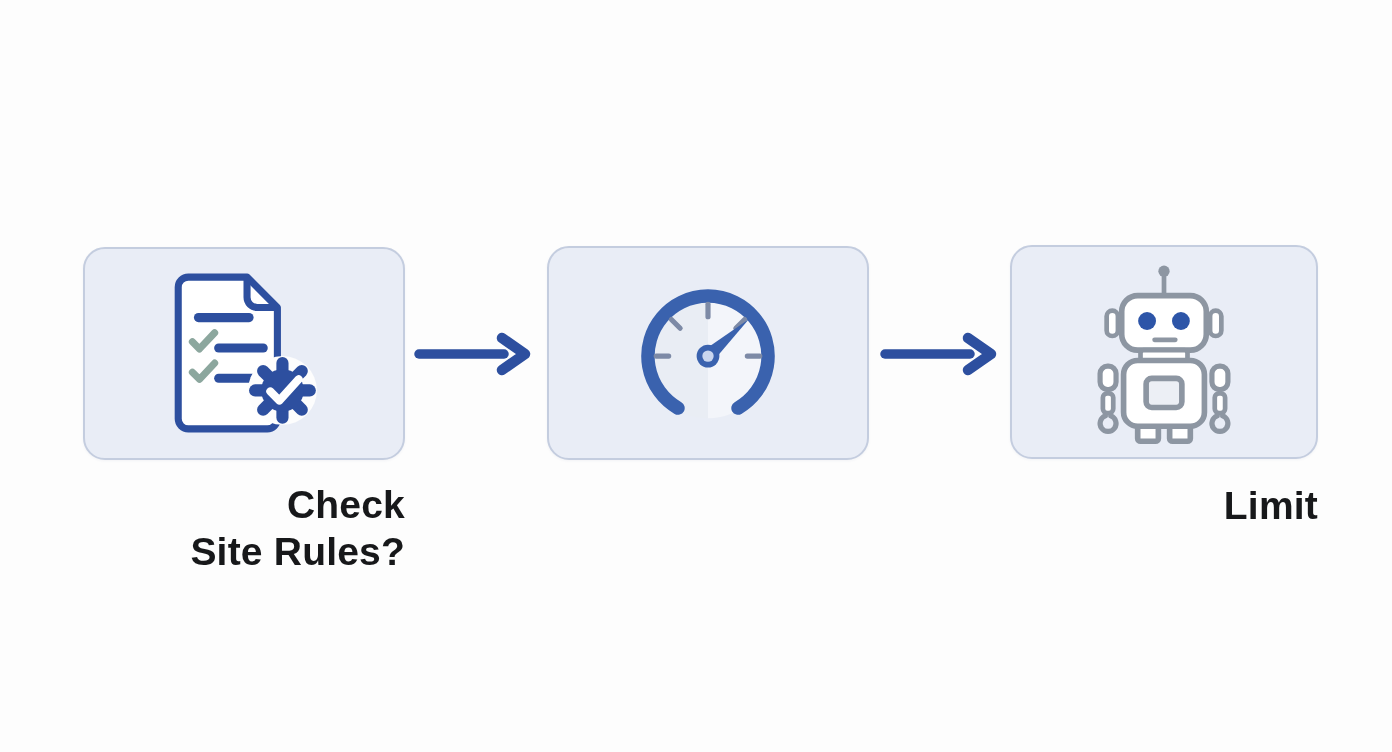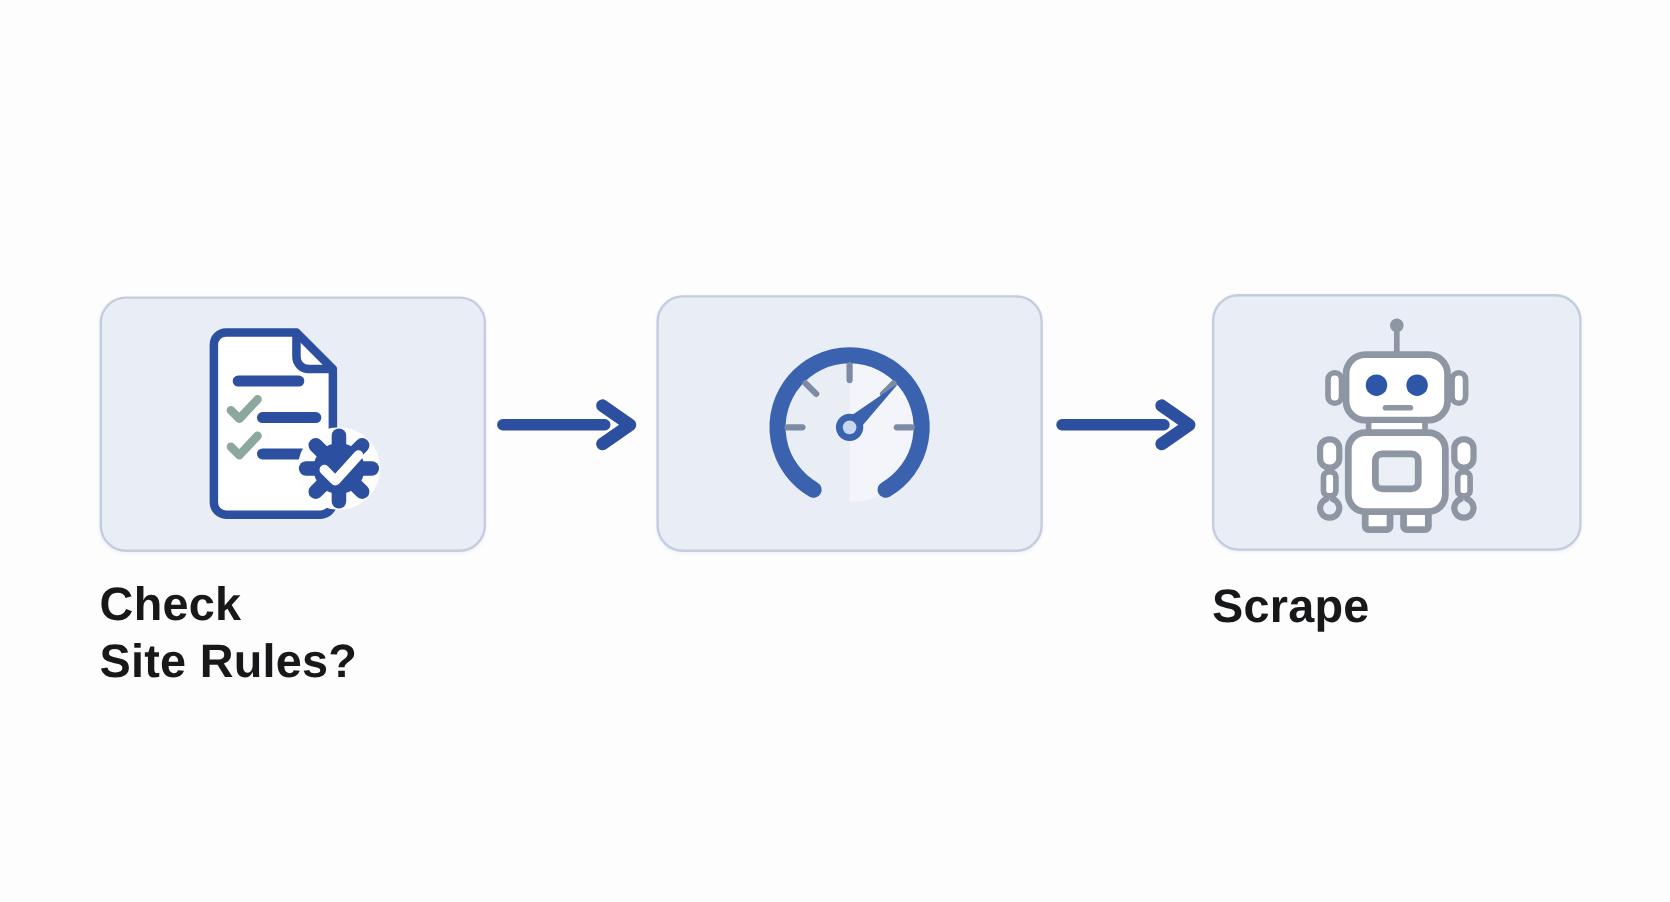--- a/index.html
+++ b/index.html
@@ -34,21 +34,21 @@
     display: flex;
     align-items: center;
     justify-content: center;
     box-shadow: 0 1px 3px rgba(40,60,110,0.05);
   }
   .node-box.box-1 { left: 83px;   top: 247px; width: 322px; height: 213px; }
   .node-box.box-2 { left: 547px;  top: 246px; width: 322px; height: 214px; }
   .node-box.box-3 { left: 1010px; top: 245px; width: 308px; height: 214px; }
   .node-label {
     position: absolute;
-    text-align: left;
+    text-align: right;
     font-weight: bold;
     font-size: 39px;
     line-height: 47px;
     color: var(--label-text);
     white-space: pre-line;
     letter-spacing: 0.2px;
   }
   .node-label.label-1 { left: 83px;   top: 481px; width: 322px; }
   .node-label.label-2 { left: 547px;  top: 482px; width: 322px; }
   .node-label.label-3 { left: 1010px; top: 482px; width: 308px; }
@@ -165,15 +165,15 @@
       <rect x="57" y="179" width="22" height="16" rx="3" fill="#ffffff" class="robot-stroke" stroke-width="6"></rect>
       <rect x="91" y="179" width="22" height="16" rx="3" fill="#ffffff" class="robot-stroke" stroke-width="6"></rect>
 
       <rect x="42" y="109" width="86" height="70" rx="15" fill="#ffffff" class="robot-stroke" stroke-width="6"></rect>
       <rect x="66" y="128" width="38" height="31" rx="6" fill="#eceff5" class="robot-stroke" stroke-width="6"></rect>
     </svg>
   </div>
 
   <div class="node-label label-1">Check
 Site Rules?</div>
-  <div class="node-label label-3">Scrape</div>
+  <div class="node-label label-3">Limit</div>
 
 </div>
 
 </body></html>

